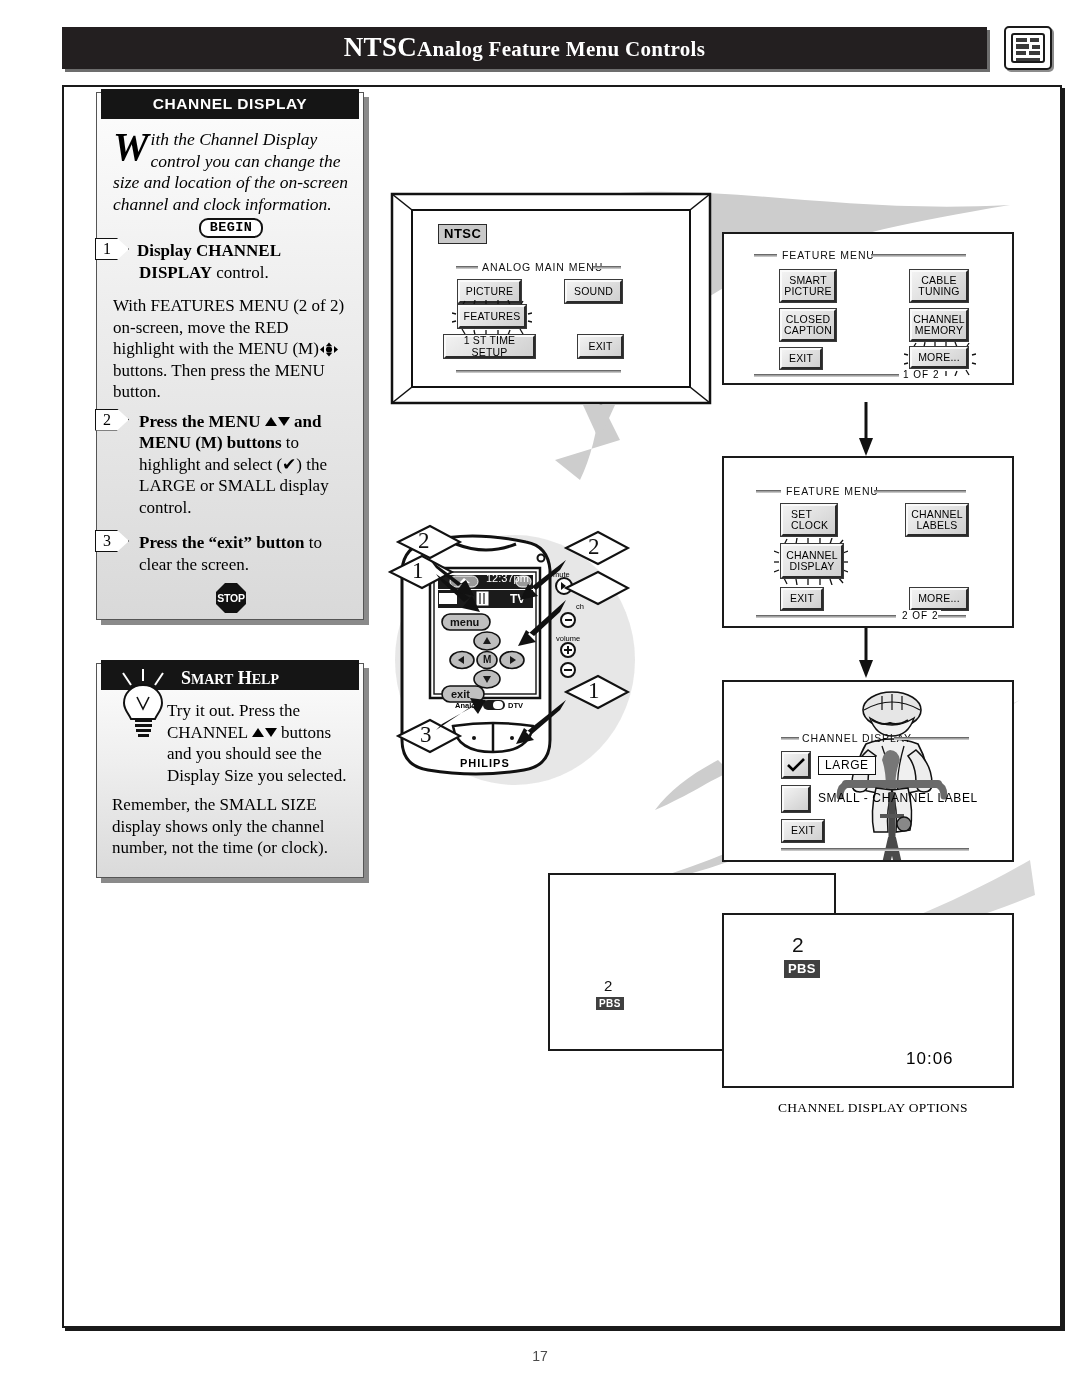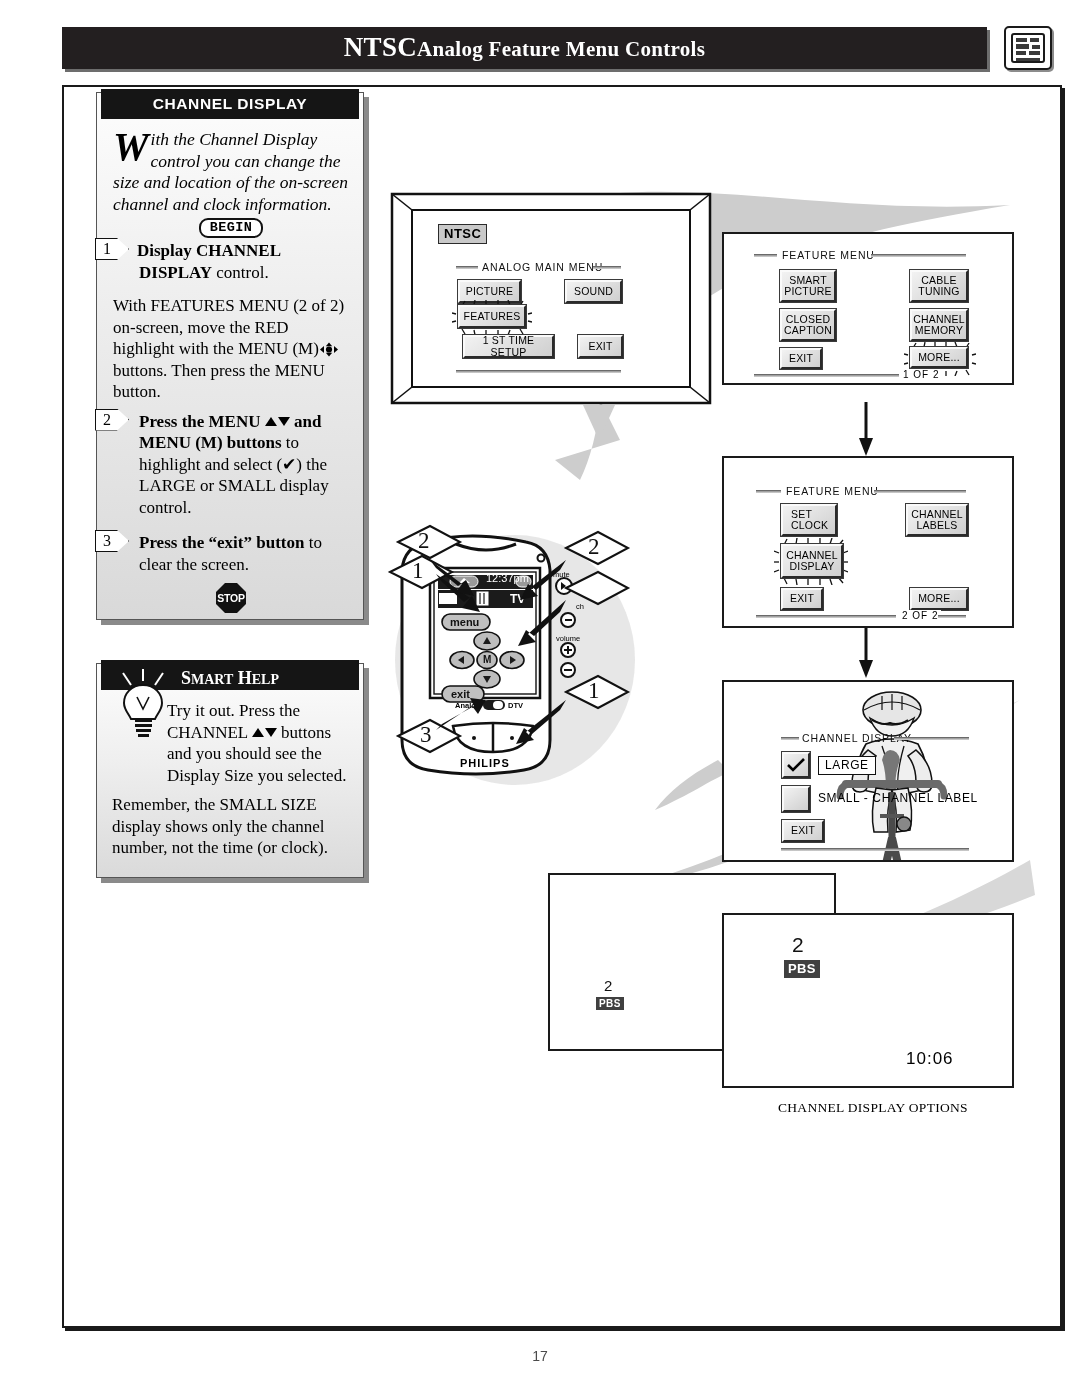--- a/index.html
+++ b/index.html
@@ -500,21 +500,21 @@
           <line x1="22" y1="30" x2="23" y2="35"></line>
         <line x1="34" y1="30" x2="34" y2="35"></line>
           <line x1="46" y1="30" x2="46" y2="35"></line>
         <line x1="58" y1="30" x2="56" y2="35"></line>
           <line x1="68" y1="29" x2="71" y2="34"></line>
       </g>
     </svg>
   </div>
   <div class="osdbtn" style="left:68px;top:113px;width:68px;height:23px;">FEATURES</div>
 
-  <div class="osdbtn" style="left:73px;top:143px;width:91px;height:23px;">1 ST TIME SETUP</div>
+  <div class="osdbtn" style="left:54px;top:143px;width:91px;height:23px;">1 ST TIME SETUP</div>
   <div class="osdbtn" style="left:188px;top:143px;width:45px;height:23px;">EXIT</div>
 
   <div class="osd-rule" style="left:66px;top:178px;width:165px;"></div>
 </div>
 
 <div class="osd-box" style="left:722px;top:232px;width:292px;height:153px;">
   <div class="osd-title" style="left:58px;top:15px;">FEATURE MENU</div>
   <div class="osd-rule" style="left:30px;top:20px;width:23px;"></div>
   <div class="osd-rule" style="left:147px;top:20px;width:95px;"></div>
 

